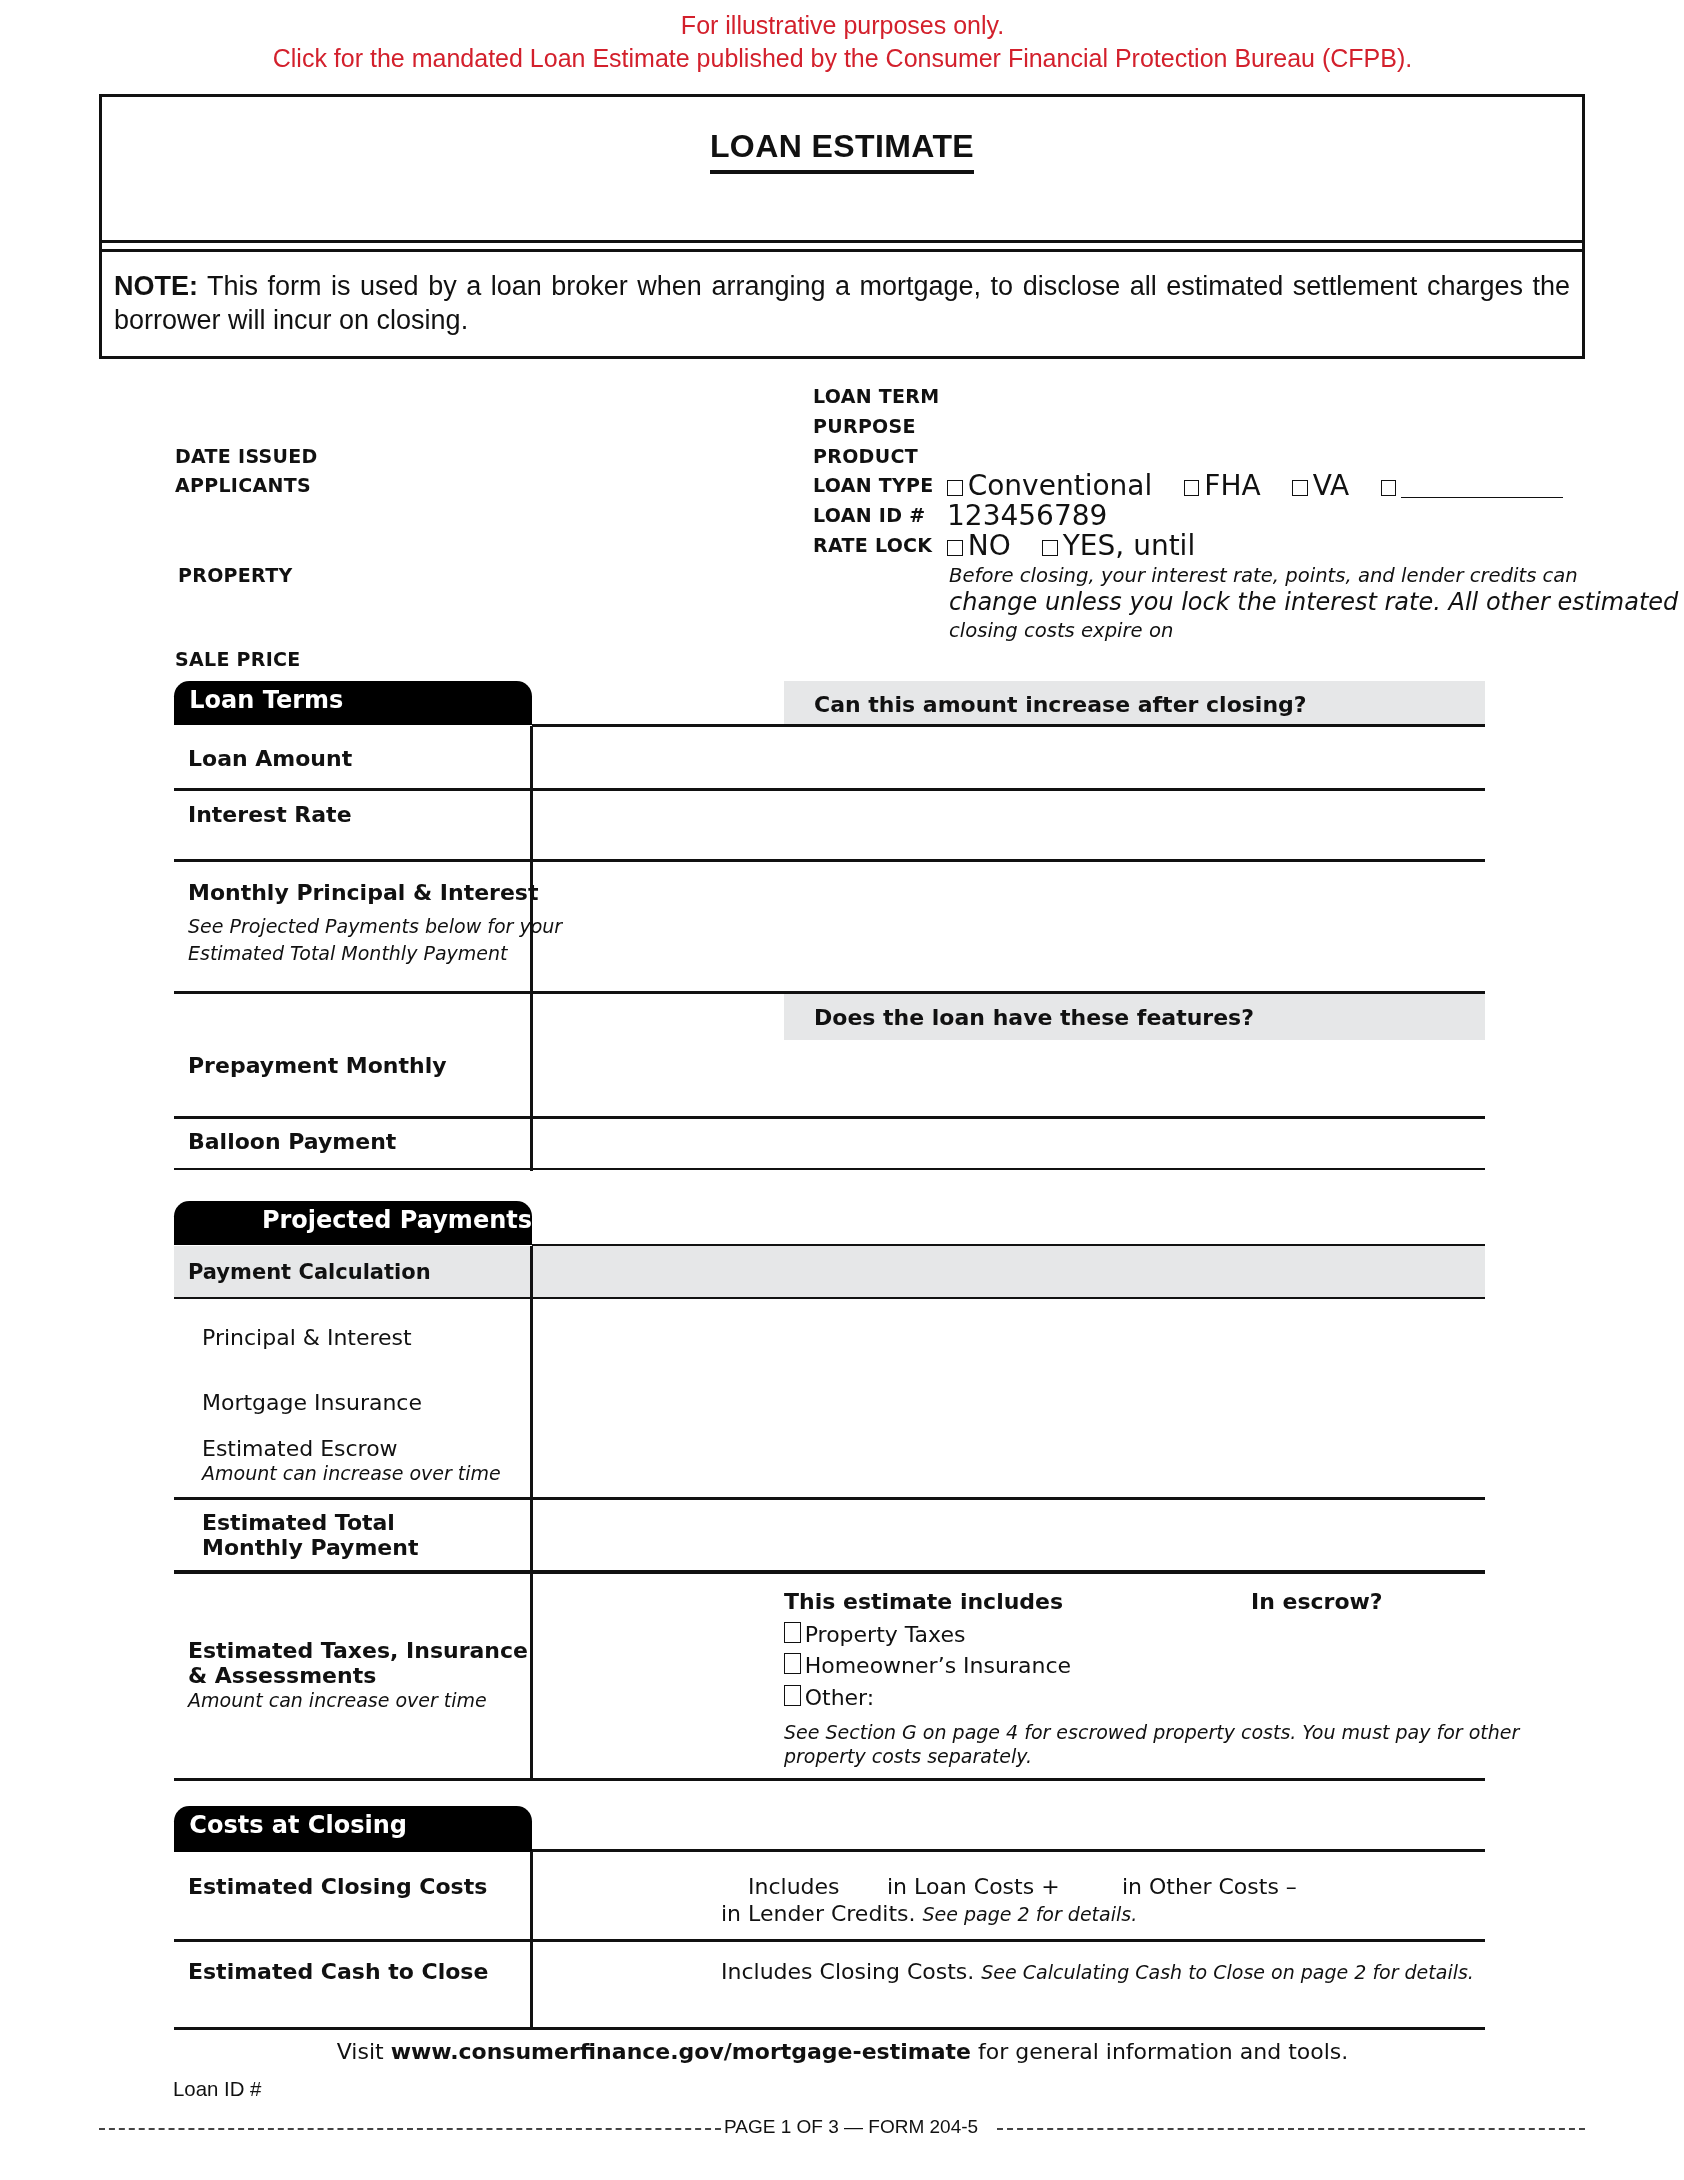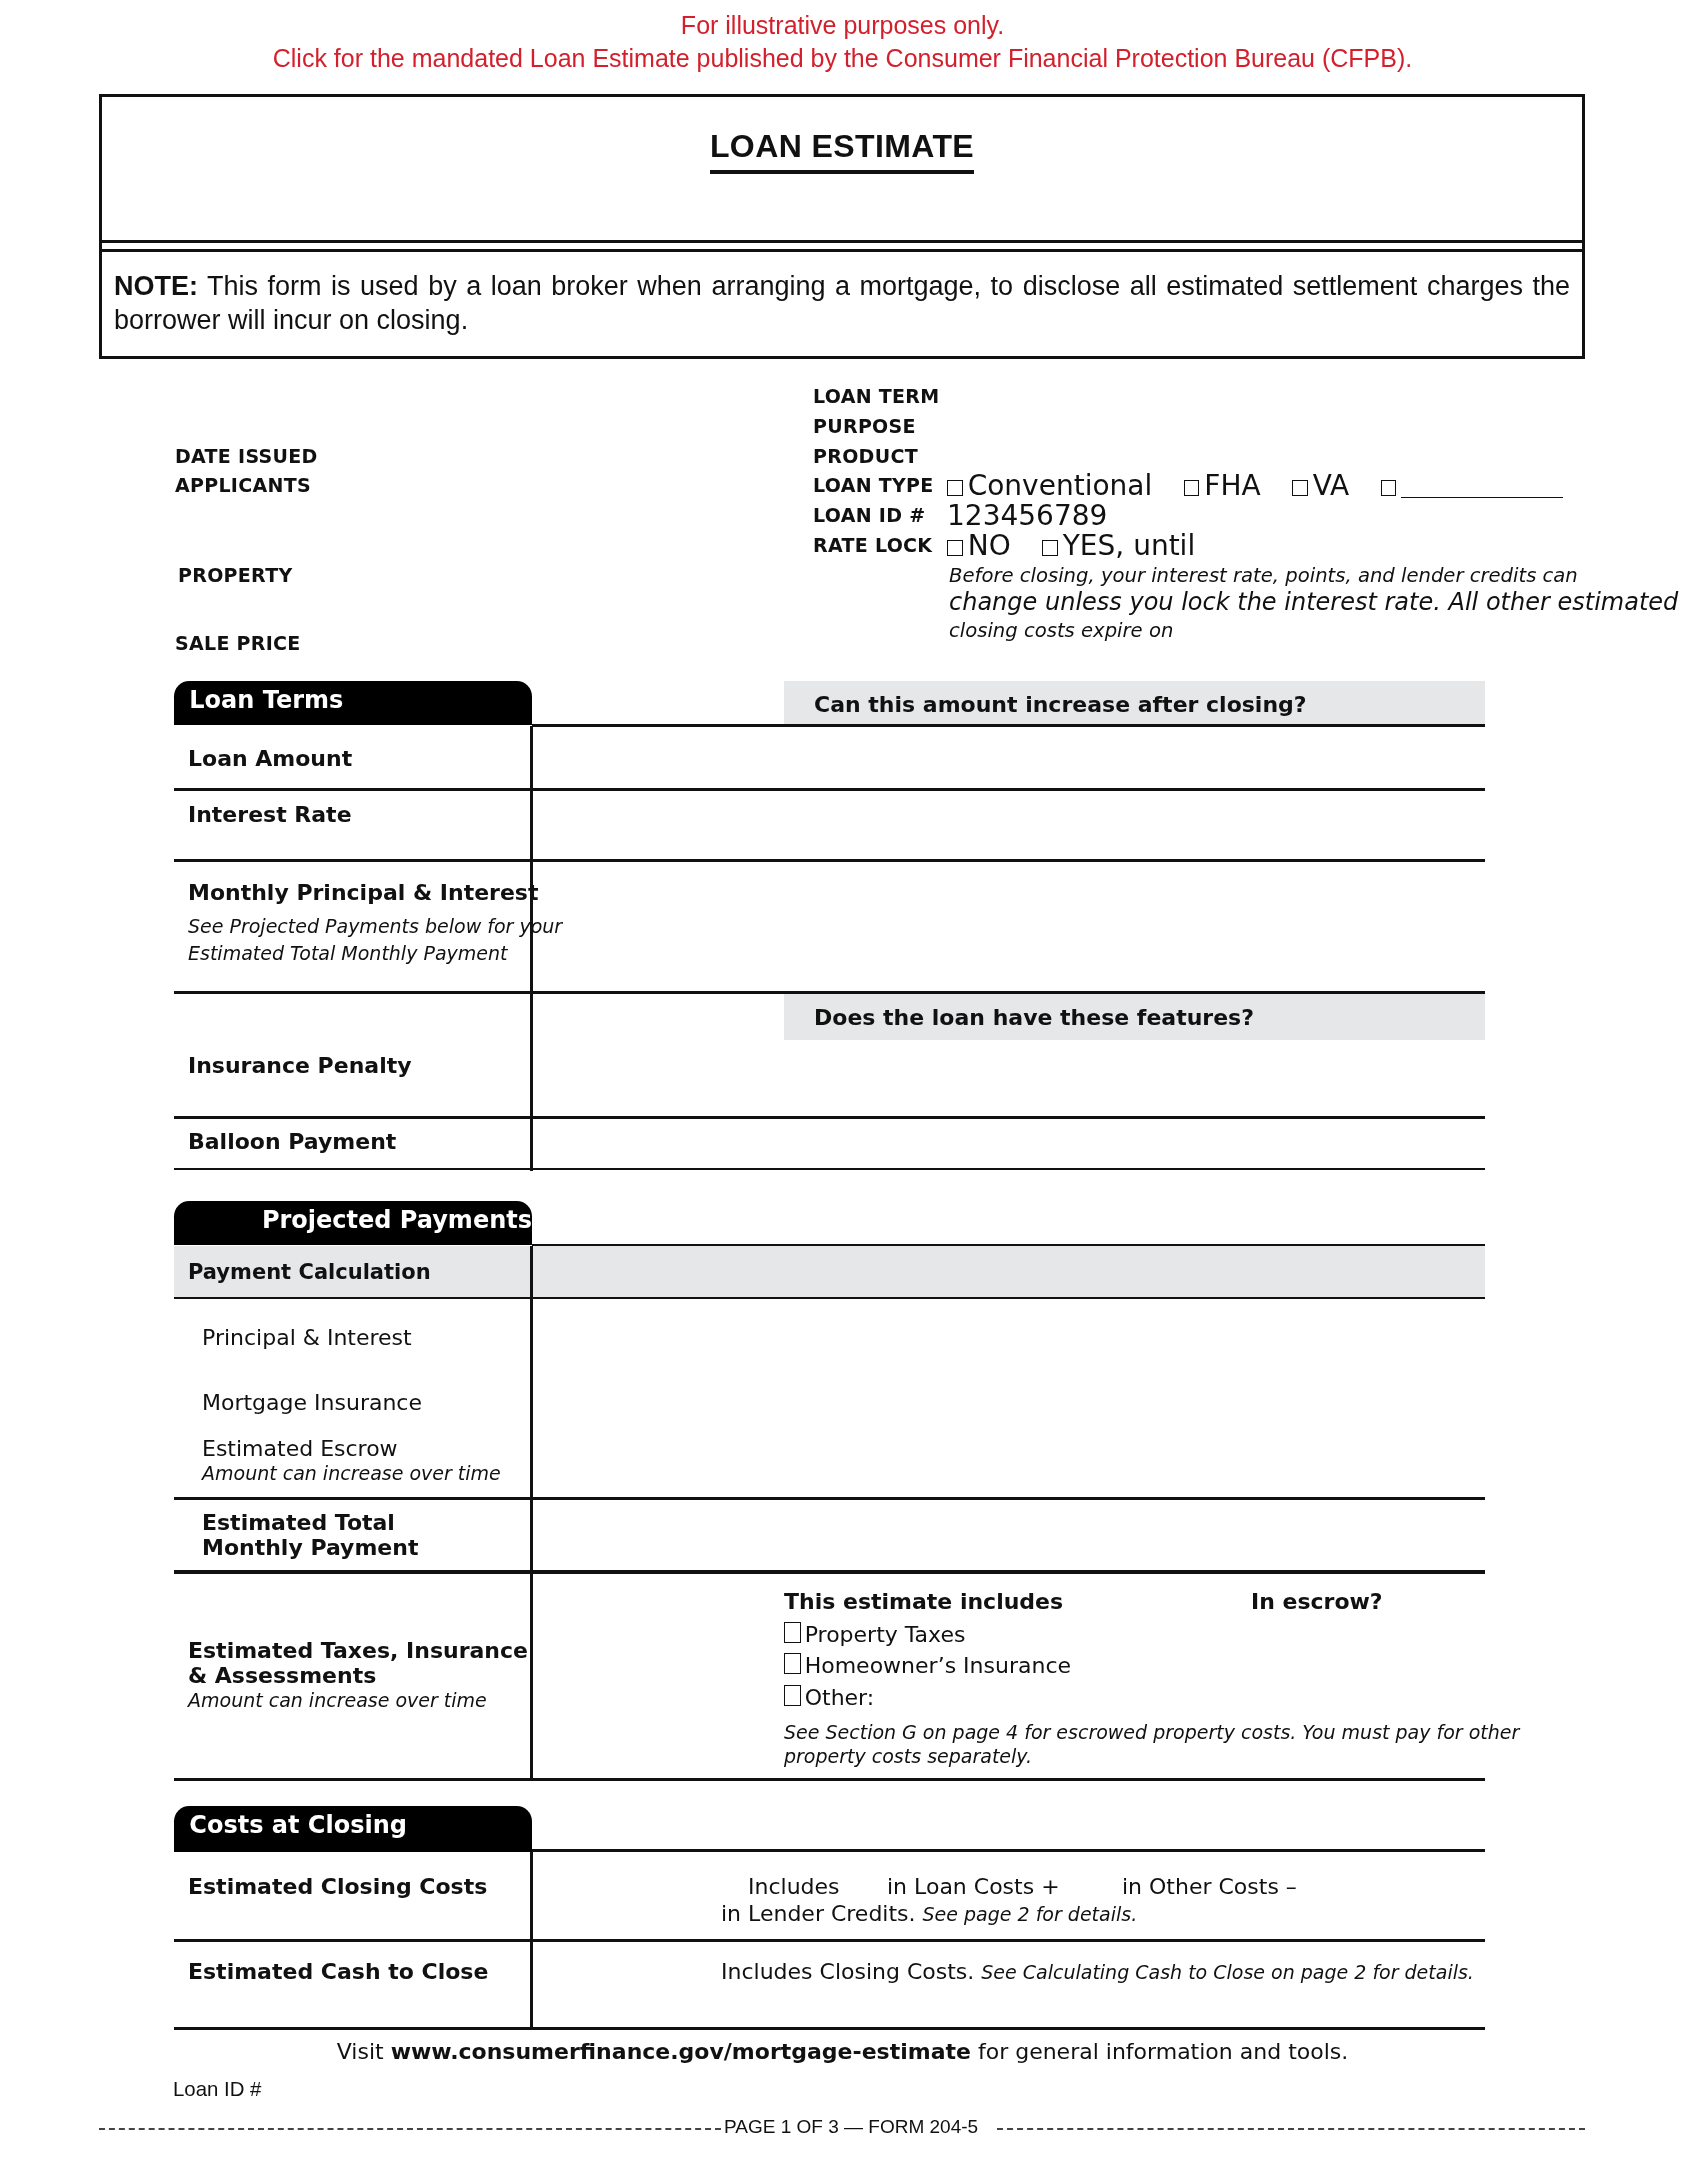--- a/index.html
+++ b/index.html
@@ -49,21 +49,21 @@
   <div class="title"><span>LOAN ESTIMATE</span></div>
 </div>
 
 <div class="box" style="left:99px; top:240px; width:1486px; height:119px;">
   <div class="note"><b>NOTE:</b><span> This form is used by a loan broker when arranging a mortgage, to disclose all estimated settlement charges the borrower will incur on closing.</span></div>
 </div>
 
 <div class="hlabel" style="left:175px; top:445px;">DATE ISSUED</div>
 <div class="hlabel" style="left:175px; top:474px;">APPLICANTS</div>
 <div class="hlabel" style="left:178px; top:564px;">PROPERTY</div>
-<div class="hlabel" style="left:175px; top:632px;">SALE PRICE</div>
+<div class="hlabel" style="left:175px; top:648px;">SALE PRICE</div>
 
 <div class="hlabel" style="left:813px; top:385px;">LOAN TERM</div>
 <div class="hlabel" style="left:813px; top:415px;">PURPOSE</div>
 <div class="hlabel" style="left:813px; top:445px;">PRODUCT</div>
 <div class="hlabel" style="left:813px; top:474px;">LOAN TYPE</div>
 <div class="hval" style="left:947px; top:469px;">
   <span class="cb"></span><span>Conventional</span>
   <span style="display:inline-block;width:13.6px"></span>
   <span class="cb"></span><span>FHA</span>
   <span style="display:inline-block;width:13.6px"></span>
@@ -97,21 +97,21 @@
 <div class="hr" style="left:174px; top:859px; width:1311px; height:2.6px;"></div>
 
 <div class="rowlabel" style="left:188px; top:880px;">Monthly Principal &amp; Interest</div>
 <div class="sub" style="left:188px; top:913px;">See Projected Payments below for your</div>
 <div class="sub" style="left:188px; top:940px;">Estimated Total Monthly Payment</div>
 <div class="hr" style="left:174px; top:991px; width:1311px; height:2.6px;"></div>
 
 <div class="gray" style="left:784px; top:994px; width:701px; height:46px;"></div>
 <div class="plain" style="left:814px; top:1005px; font-weight:bold;">Does the loan have these features?</div>
 
-<div class="rowlabel" style="left:188px; top:1053px;">Insurance Penalty</div>
+<div class="rowlabel" style="left:188px; top:1053px;">Prepayment Monthly</div>
 <div class="hr" style="left:174px; top:1116px; width:1311px; height:2.6px;"></div>
 
 <div class="rowlabel" style="left:188px; top:1129px;">Balloon Payment</div>
 <div class="hr" style="left:174px; top:1168px; width:1311px; height:1.7px;"></div>
 
 <div class="tab" style="left:174px; top:1201px; width:358px; height:44px;text-align:right;">Projected Payments</div>
 <div class="hr" style="left:532px; top:1244px; width:953px; height:2.6px;"></div>
 <div class="gray" style="left:174px; top:1246px; width:1311px; height:51px;"></div>
 <div class="rowlabel" style="left:188px; top:1260px; font-size:21px;">Payment Calculation</div>
 <div class="hr" style="left:174px; top:1297px; width:1311px; height:1.7px;"></div>

